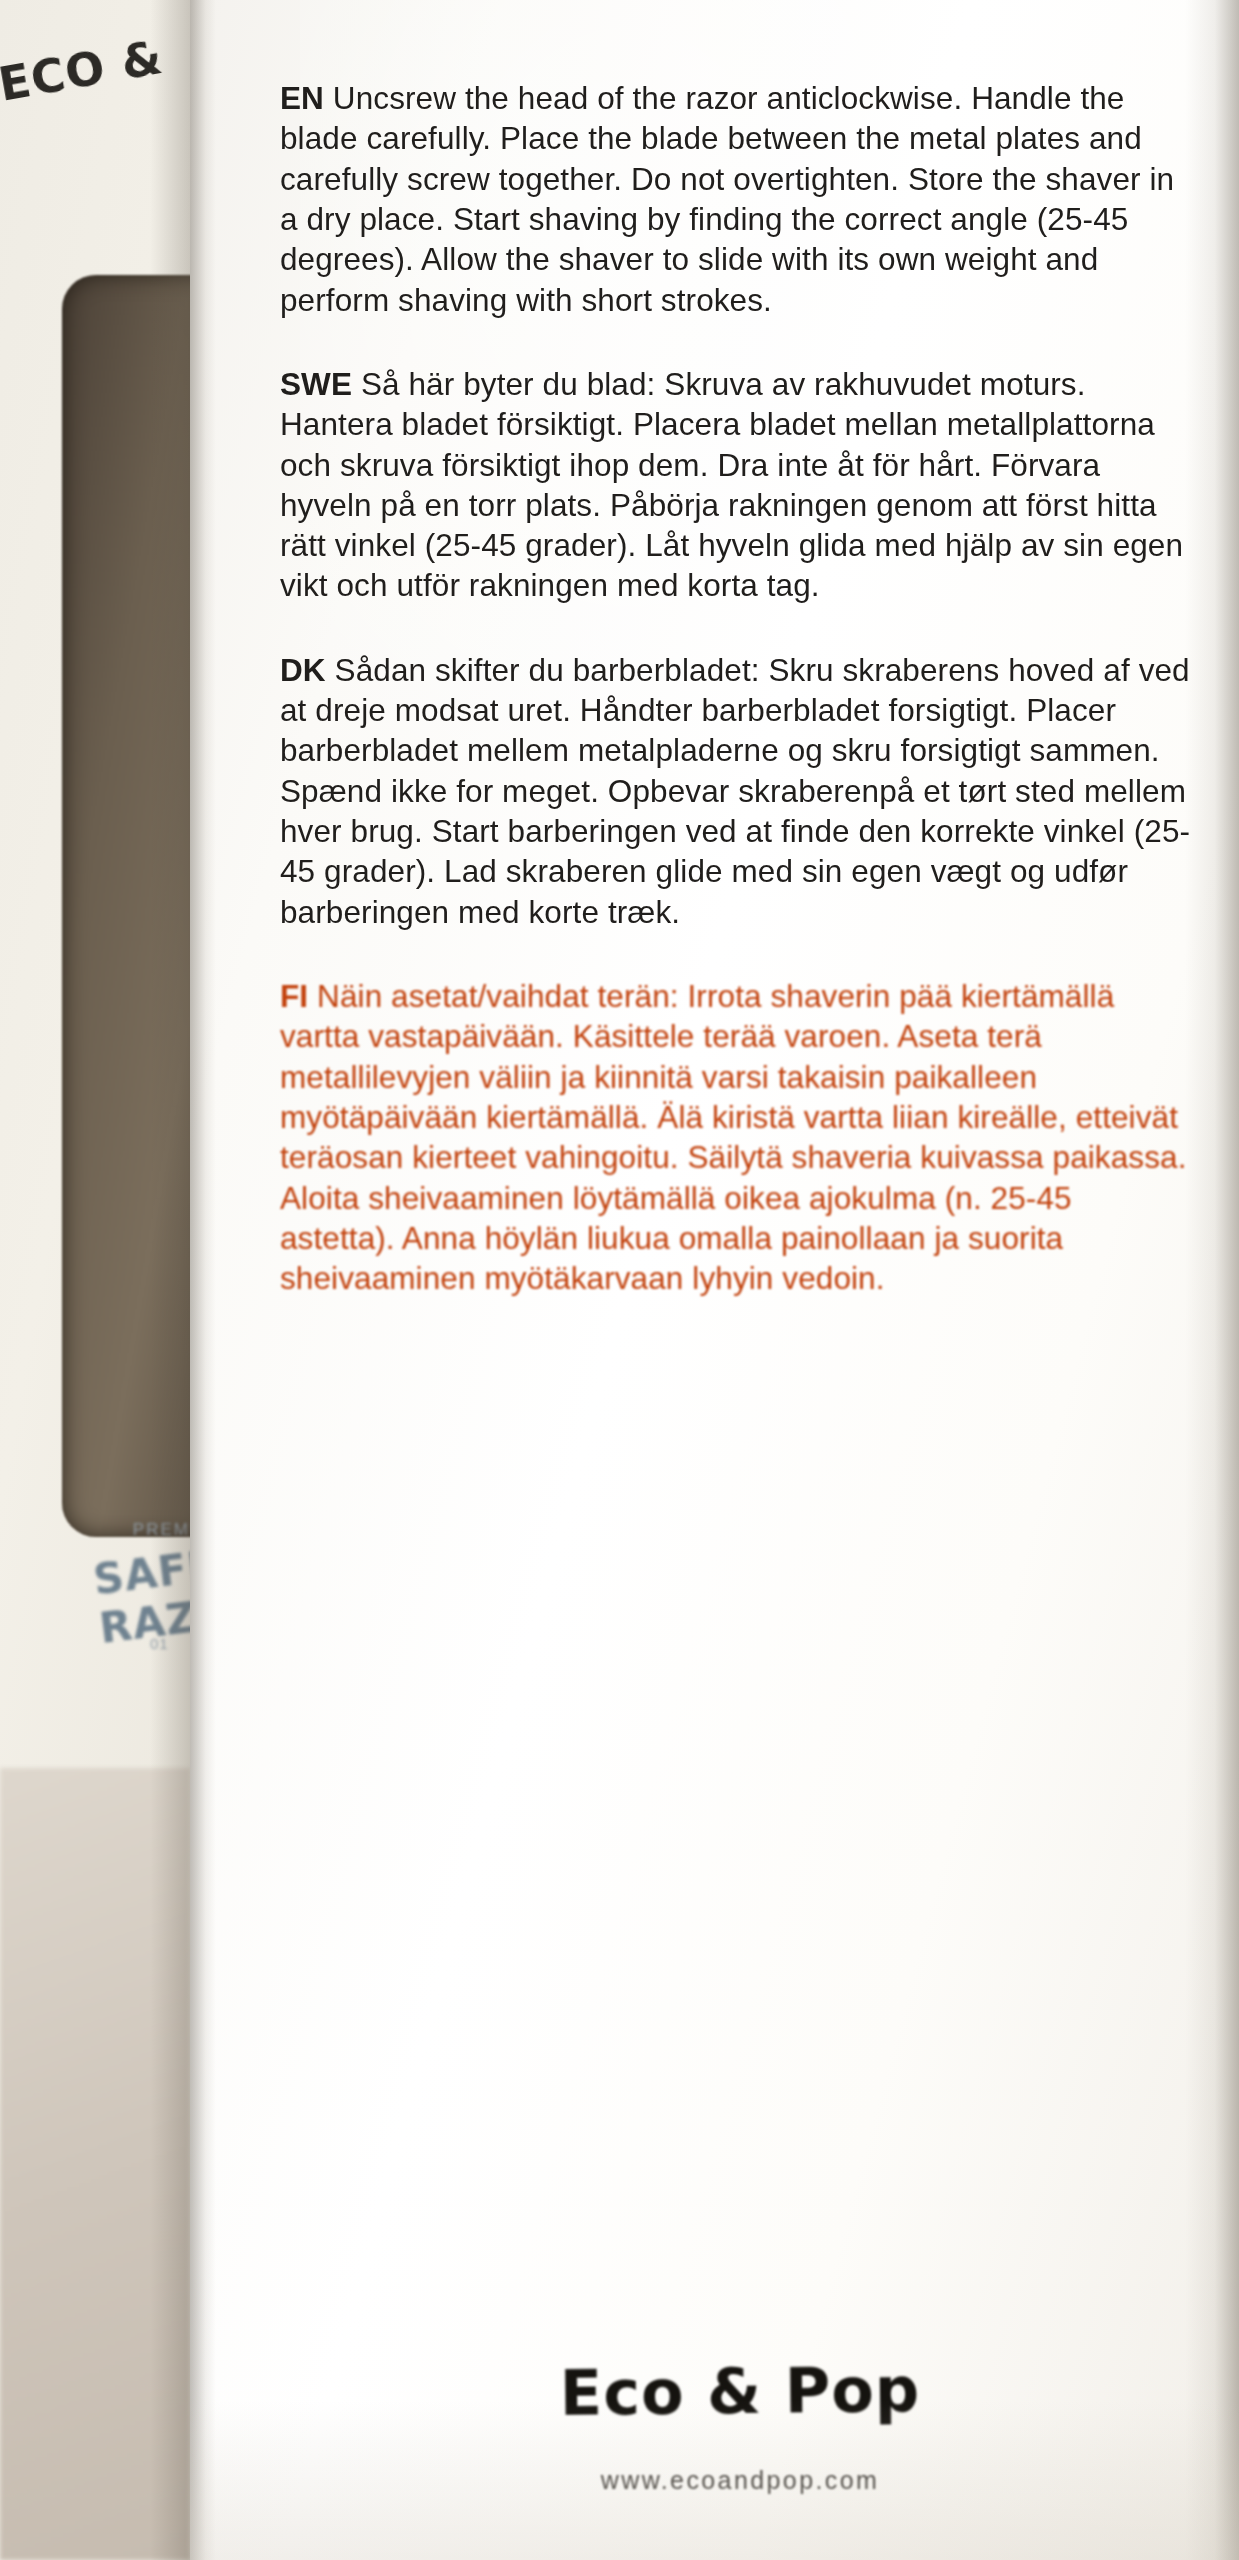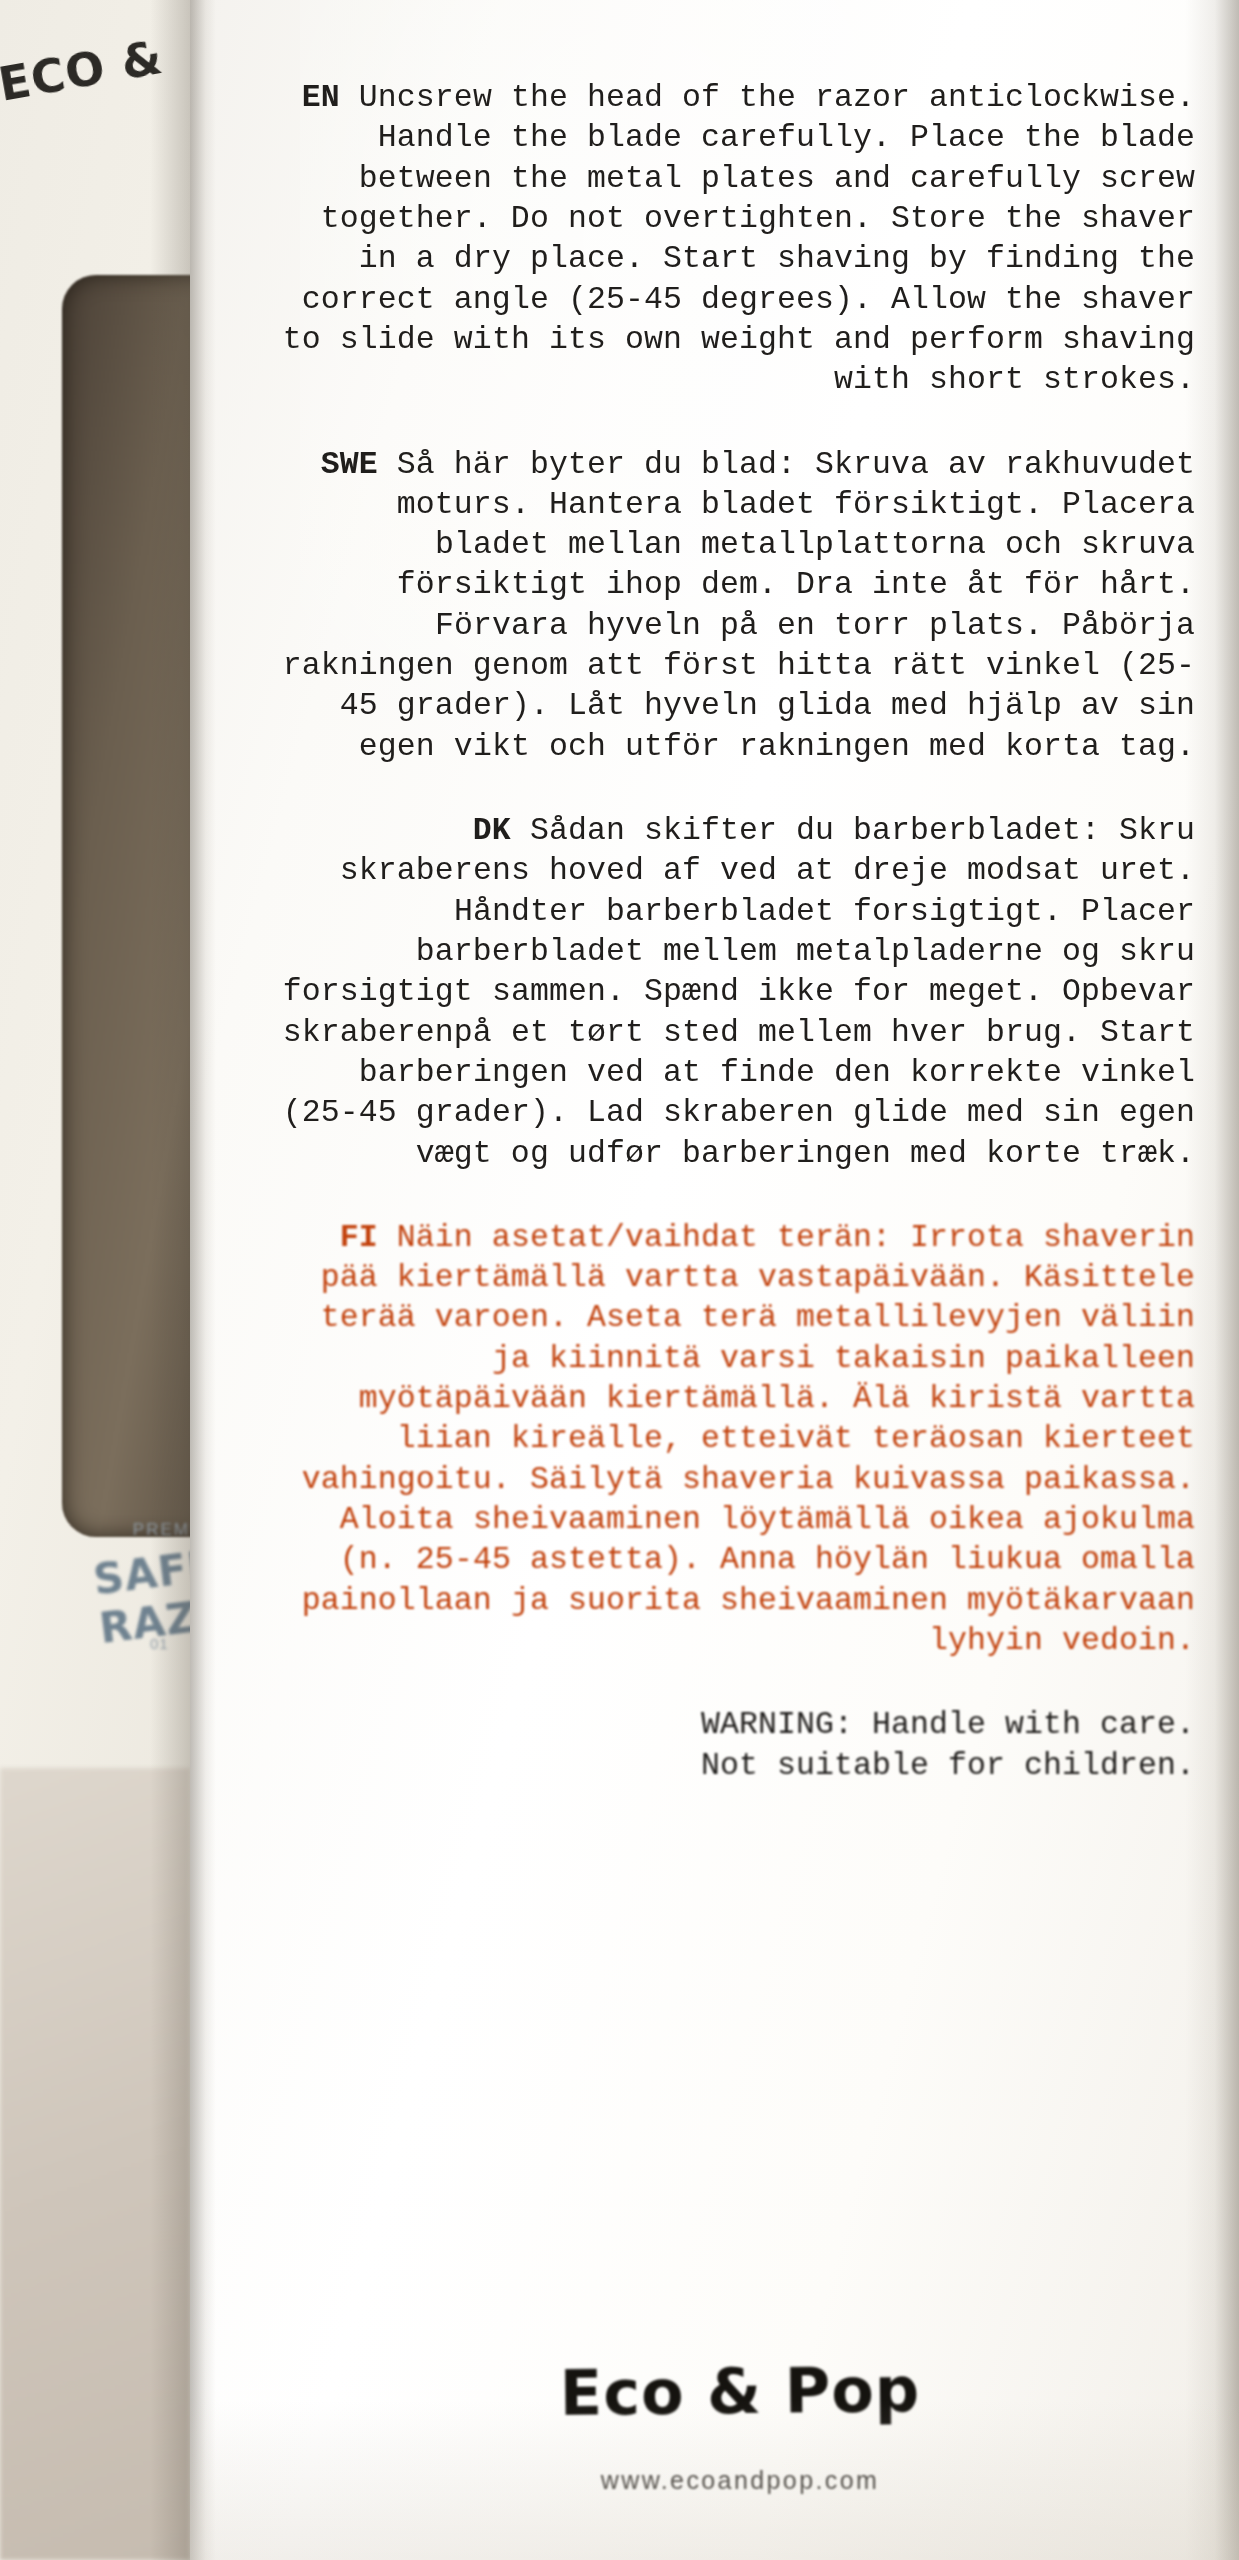--- a/index.html
+++ b/index.html
@@ -150,27 +150,26 @@
   
   .content {
     position: absolute;
     left: 280px;
     top: 78px;
     width: 958px;
     color: #1f1d1b;
   }
   .para {
     margin: 0 0 44px 0;
-    font-family: Liberation Mono, monospace;
+    font-family: Liberation Sans, sans-serif;
     font-size: 31.5px;
     line-height: 1.28;
     color: #201e1c;
     letter-spacing: 0.1px;
     max-width: 915px;
-    text-align: right;
   }
   .para .lang {
     font-weight: 700;
   }
   
   .p-en { filter: blur(0.15px); }
   .p-swe { filter: blur(0.25px); }
   .p-dk  { filter: blur(0.45px); }
   .p-fi  { filter: blur(0.85px); color: #c2410c; }
   .p-warn{ filter: blur(0.95px); margin-top: 8px; }
@@ -252,24 +251,20 @@
     <p class="para p-dk">
       <span class="lang">DK</span>
       <span>Sådan skifter du barberbladet: Skru skraberens hoved af ved at dreje modsat uret. Håndter barberbladet forsigtigt. Placer barberbladet mellem metalpladerne og skru forsigtigt sammen. Spænd ikke for meget. Opbevar skraberenpå et tørt sted mellem hver brug. Start barberingen ved at finde den korrekte vinkel (25-45 grader). Lad skraberen glide med sin egen vægt og udfør barberingen med korte træk.</span>
     </p>
 
     <p class="para p-fi">
       <span class="lang">FI</span>
       <span>Näin asetat/vaihdat terän: Irrota shaverin pää kiertämällä vartta vastapäivään. Käsittele terää varoen. Aseta terä metallilevyjen väliin ja kiinnitä varsi takaisin paikalleen myötäpäivään kiertämällä. Älä kiristä vartta liian kireälle, etteivät teräosan kierteet vahingoitu. Säilytä shaveria kuivassa paikassa. Aloita sheivaaminen löytämällä oikea ajokulma (n. 25-45 astetta). Anna höylän liukua omalla painollaan ja suorita sheivaaminen myötäkarvaan lyhyin vedoin.</span>
     </p>
 
-    <p class="para p-warn">
-      <span class="warning-line">WARNING: Handle with care.</span>
-      <span class="warning-line">Not suitable for children.</span>
-    </p>
 
   </div>
 
   <div class="brand">Eco &amp; Pop</div>
   <div class="brand-url">www.ecoandpop.com</div>
 
   <div class="bottom-vignette"></div>
 </div>
 
 </body></html>

